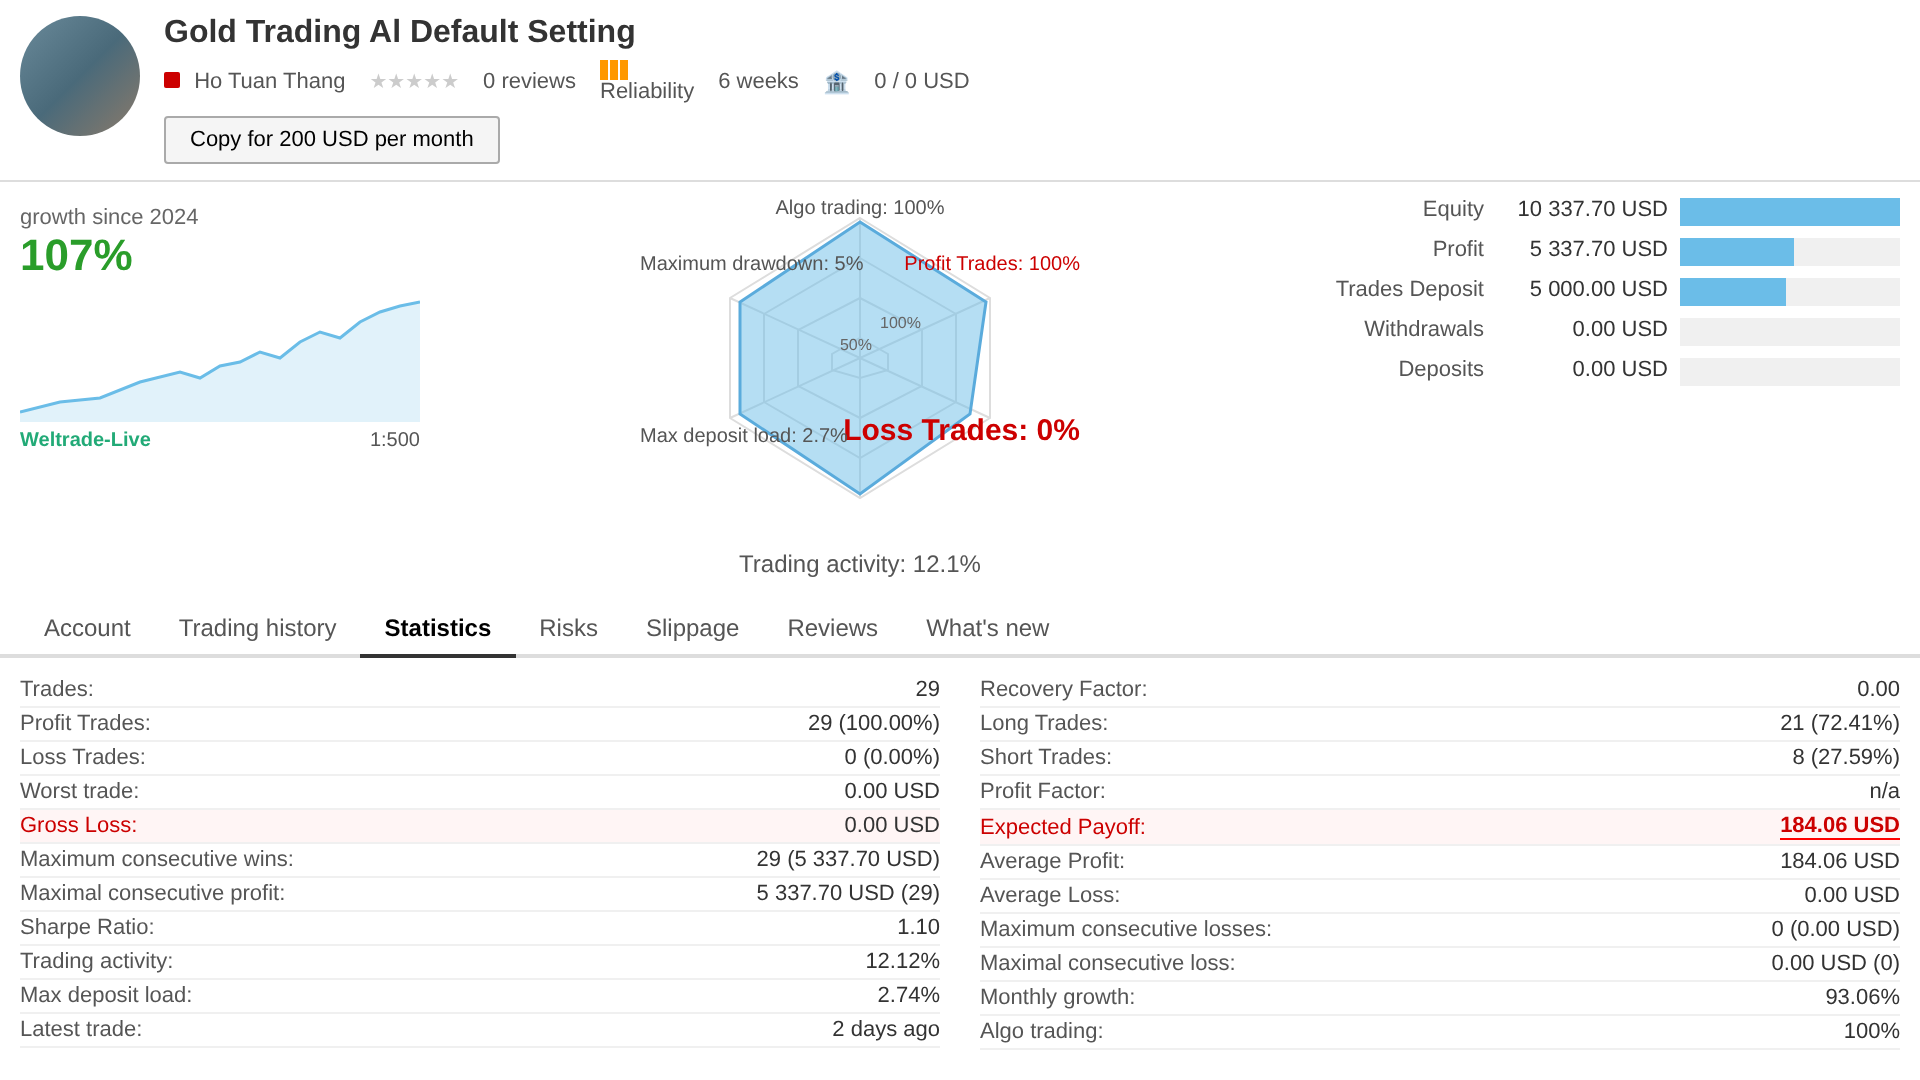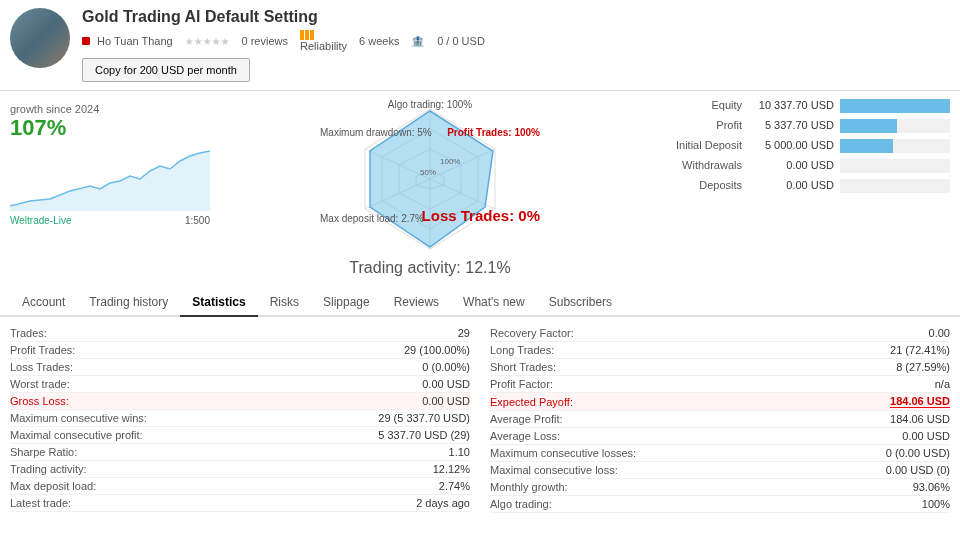--- a/index.html
+++ b/index.html
@@ -21,26 +21,26 @@
     .growth-pct { font-size: 22px; font-weight: bold; color: #2a9d2a; }
 
     
     .main-content { display: flex; padding: 0; }
     
     
     .left-panel { width: 220px; padding: 8px 10px; flex-shrink: 0; }
     .chart-area { width: 200px; height: 70px; position: relative; }
     .mini-chart { width: 100%; height: 100%; }
     .broker-info { font-size: 10px; color: #555; display: flex; justify-content: space-between; margin-top: 4px; }
-    .broker-name { color: #2a7; }
+    .broker-name { color: #2a7; font-weight: bold; }
 
     
     .center-panel { flex: 1; padding: 8px 10px; display: flex; flex-direction: column; align-items: center; }
     .radar-container { position: relative; width: 220px; height: 160px; }
-    .trading-activity { font-size: 16px; color: #555; margin-top: 0; }
+    .trading-activity { font-size: 12px; color: #555; margin-top: 16px; }
 
     
     .right-panel { width: 320px; padding: 8px 10px; flex-shrink: 0; }
     .equity-table { width: 100%; }
     .equity-row { display: flex; align-items: flex-start; margin-bottom: 6px; }
     .equity-label { width: 100px; font-size: 11px; color: #555; text-align: right; padding-right: 8px; }
     .equity-value { width: 90px; font-size: 11px; text-align: right; padding-right: 6px; }
     .equity-bar-container { flex: 1; height: 14px; background: #f0f0f0; }
     .equity-bar { height: 100%; background: #6bbde8; }
 
@@ -126,21 +126,21 @@
         <line x1="110" y1="80" x2="45" y2="110" stroke="#ddd" stroke-width="1"></line>
         <line x1="110" y1="80" x2="45" y2="50" stroke="#ddd" stroke-width="1"></line>
 
         <polygon points="110,12 173,52 165,108 110,148 50,108 50,52" fill="rgba(107,189,232,0.5)" stroke="#5aabdc" stroke-width="1.5"></polygon>
 
         <text x="108" y="76" font-size="8" fill="#666" text-anchor="middle">50%</text>
         <text x="120" y="65" font-size="8" fill="#666">100%</text>
       </svg>
       
       <div style="position:absolute;top:0;left:50%;transform:translateX(-50%);font-size:10px;color:#555;text-align:center;">Algo trading: 100%</div>
-      <div style="position:absolute;top:28px;right:0;font-size:10px;color:#c00;font-weight:bold;">Profit Trades: 100%</div>
+      <div style="position:absolute;top:28px;right:0;font-size:10px;color:#c00;font-weight:normal;">Profit Trades: 100%</div>
       <div style="position:absolute;bottom:35px;right:0;font-size:15px;color:#c00;font-weight:bold;">Loss Trades: 0%</div>
       <div style="position:absolute;top:28px;left:0;font-size:10px;color:#555;text-align:left;">Maximum drawdown: 5%</div>
       <div style="position:absolute;bottom:35px;left:0;font-size:10px;color:#555;">Max deposit load: 2.7%</div>
     </div>
     <div class="trading-activity">Trading activity: 12.1%</div>
   </div>
 
   <div class="right-panel">
     <div class="equity-table">
     <div class="equity-row">
@@ -151,21 +151,21 @@
     </div>
   </div>
         <div class="equity-row">
     <div class="equity-label">Profit</div>
     <div class="equity-value">5 337.70 USD</div>
     <div class="equity-bar-container">
       <div class="equity-bar" style="width:52%"></div>
     </div>
   </div>
         <div class="equity-row">
-    <div class="equity-label">Initial Deposit</div>
+    <div class="equity-label">Trades Deposit</div>
     <div class="equity-value">5 000.00 USD</div>
     <div class="equity-bar-container">
       <div class="equity-bar" style="width:48%"></div>
     </div>
   </div>
         <div class="equity-row">
     <div class="equity-label">Withdrawals</div>
     <div class="equity-value">0.00 USD</div>
     <div class="equity-bar-container">
       <div class="equity-bar" style="width:0%"></div>
@@ -183,21 +183,20 @@
 </div>
 
 <div class="tabs">
     <div class="tab">Account</div>
     <div class="tab">Trading history</div>
     <div class="tab active">Statistics</div>
     <div class="tab">Risks</div>
     <div class="tab">Slippage</div>
     <div class="tab">Reviews</div>
     <div class="tab">What's new</div>
-    <div class="tab">Subscribers</div>
   </div>
 
 <div class="stats-content">
   <div class="stats-col" id="stats-left">
       <div class="stat-row">
     <span class="stat-label">Trades:</span>
     <span class="stat-value">29</span>
   </div>
       <div class="stat-row">
     <span class="stat-label">Profit Trades:</span>

